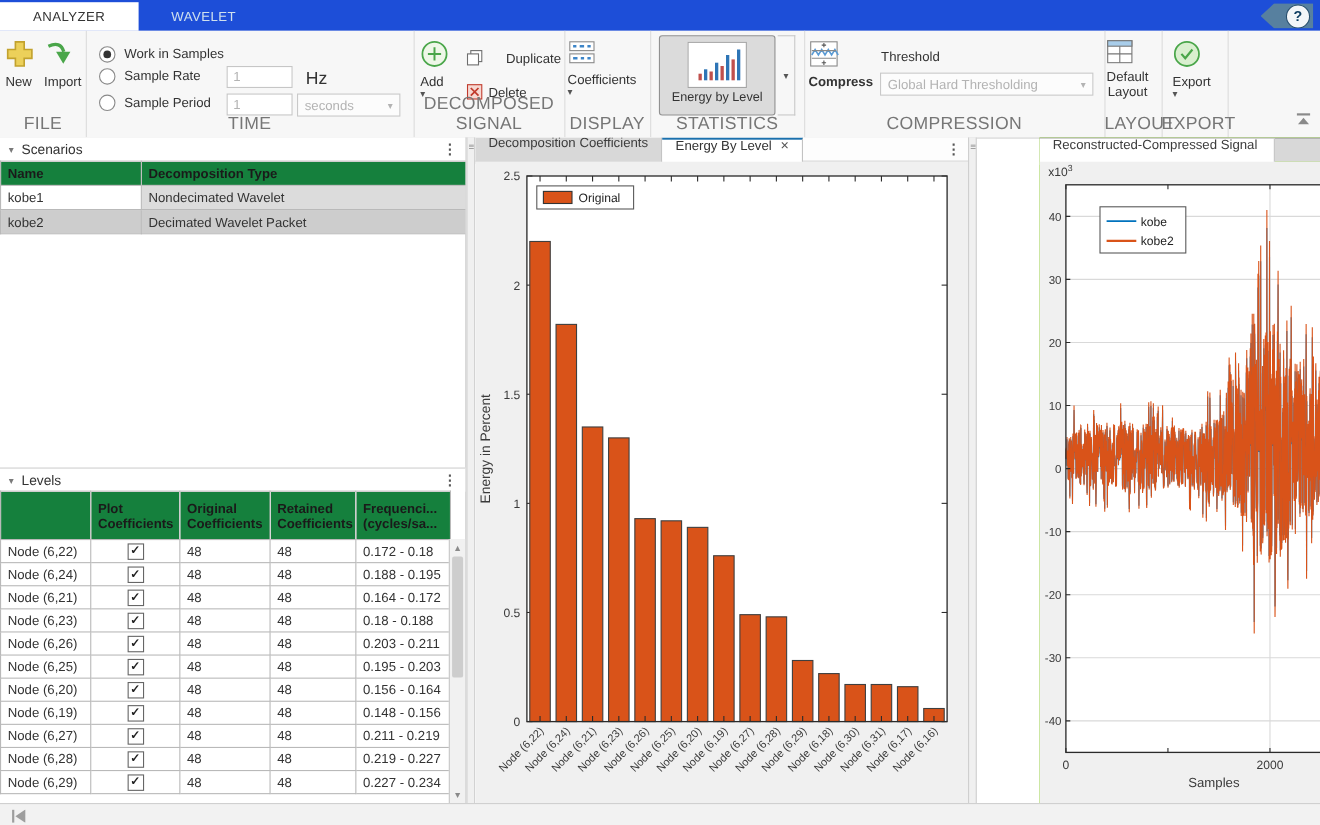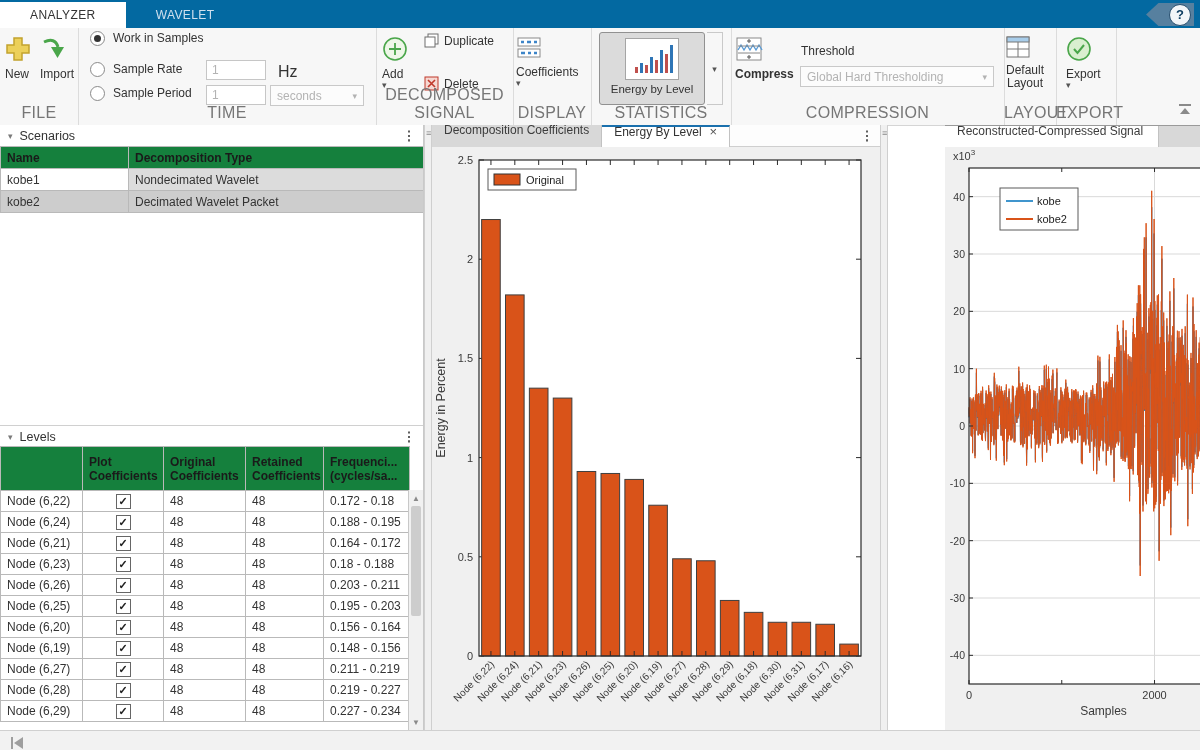--- a/index.html
+++ b/index.html
@@ -1,20 +1,20 @@
 <!DOCTYPE html>
 <html><head>
 <meta charset="utf-8">
 <style>
   html,body{margin:0;padding:0;}
   body{width:1200px;height:750px;position:relative;overflow:hidden;background:#fff;
        font-family:"Liberation Sans",sans-serif;color:#333;-webkit-user-select:none;user-select:none;}
   .abs{position:absolute;}
   
-  #tabstrip{left:0;top:0;width:1200px;height:28px;background:#0369a1;display:flex;}
+  #tabstrip{left:0;top:0;width:1200px;height:28px;background:#1d4ed8;display:flex;}
   .app-tab{height:26px;margin-top:2px;padding:0 30px;display:flex;align-items:center;
            font-size:12px;letter-spacing:.4px;color:#cfe0ee;cursor:default;}
   .app-tab.active{background:#fff;color:#333;}
   #help-btn{right:6px;top:3px;width:48px;height:23px;background:#57809f;
             clip-path:polygon(26% 0,100% 0,100% 100%,26% 100%,0 50%);display:flex;align-items:center;justify-content:flex-end;}
   #help-circle{width:20px;height:20px;margin-right:3px;border-radius:50%;background:#f2f5f8;border:1px solid #274e6e;
                display:flex;align-items:center;justify-content:center;font-weight:bold;font-size:13px;color:#0d3c60;}
   
   #ribbon{left:0;top:28px;width:1200px;height:97px;background:#f7f7f7;border-bottom:1px solid #d5d5d5;}
   .section{position:absolute;top:0;height:97px;border-right:1px solid #dcdcdc;}
@@ -102,21 +102,21 @@
             <path d="M11 11 L24 11 L17.5 22 Z" fill="#4aa64a"></path>
           </svg>
       </span>
       <span class="btn-label">Import</span>
     </div>
     <div class="sec-label">FILE</div>
   </div>
 
   <div class="section" style="left:78px;width:298px;">
     <div id="time-radios">
-        <div class="radio-row" style="top: 1px;">
+        <div class="radio-row" style="top: 12px;">
           <span class="radio sel"></span>
           <span>Work in Samples</span>
         </div>
         <div class="radio-row" style="top: 32px;">
           <span class="radio"></span>
           <span>Sample Rate</span>
         </div>
         <div class="radio-row" style="top: 56px;">
           <span class="radio"></span>
           <span>Sample Period</span>
@@ -136,21 +136,21 @@
     <div class="big-btn" style="left:6px;top:8px;width:34px;">
       <span>
         <svg width="26" height="26" viewBox="0 0 26 26">
             <circle cx="13" cy="13" r="11" fill="#eef7e8" stroke="#4aa64a" stroke-width="1.6"></circle>
             <path d="M13 7 v12 M7 13 h12" stroke="#4aa64a" stroke-width="1.8"></path>
           </svg>
       </span>
       <span class="btn-label">Add</span>
       <span class="drop-caret">▾</span>
     </div>
-    <div class="small-btn" style="left:48px;top:5px;">
+    <div class="small-btn" style="left:48px;top:17px;gap:16px;">
       <span class="ic">
         <svg width="15" height="15" viewBox="0 0 15 15">
             <rect x="4" y="1" width="10" height="10" fill="#fff" stroke="#6e6e6e"></rect>
             <rect x="1" y="4" width="10" height="10" fill="#fff" stroke="#6e6e6e"></rect>
           </svg>
       </span>
       <span>Duplicate</span>
     </div>
     <div class="small-btn" style="left:48px;top:48px;">
       <span class="ic">

